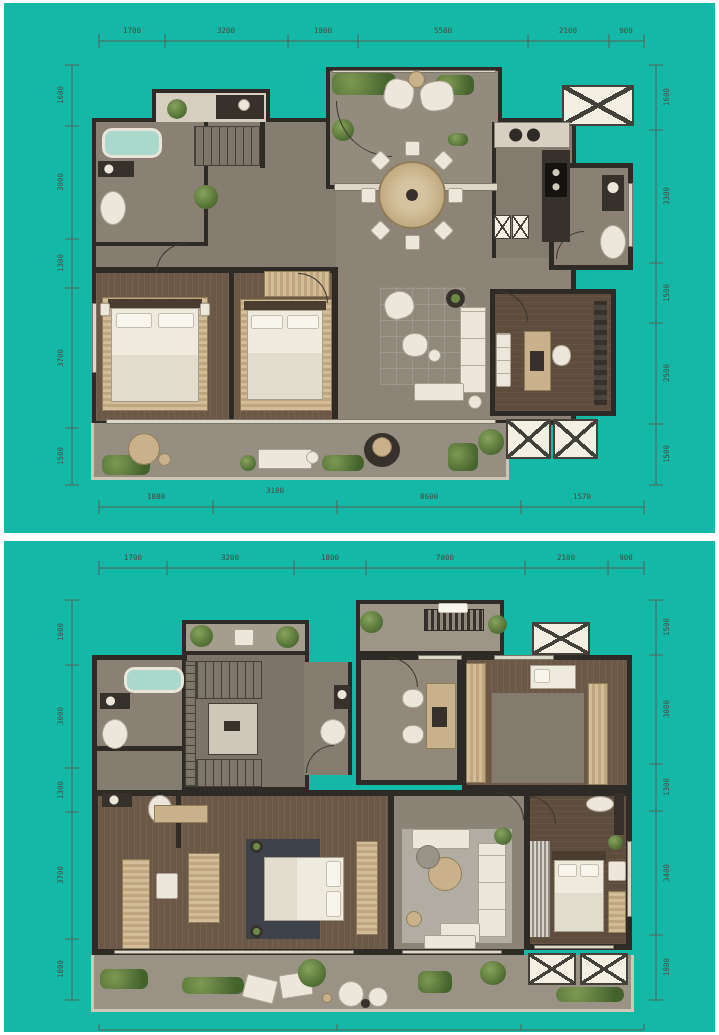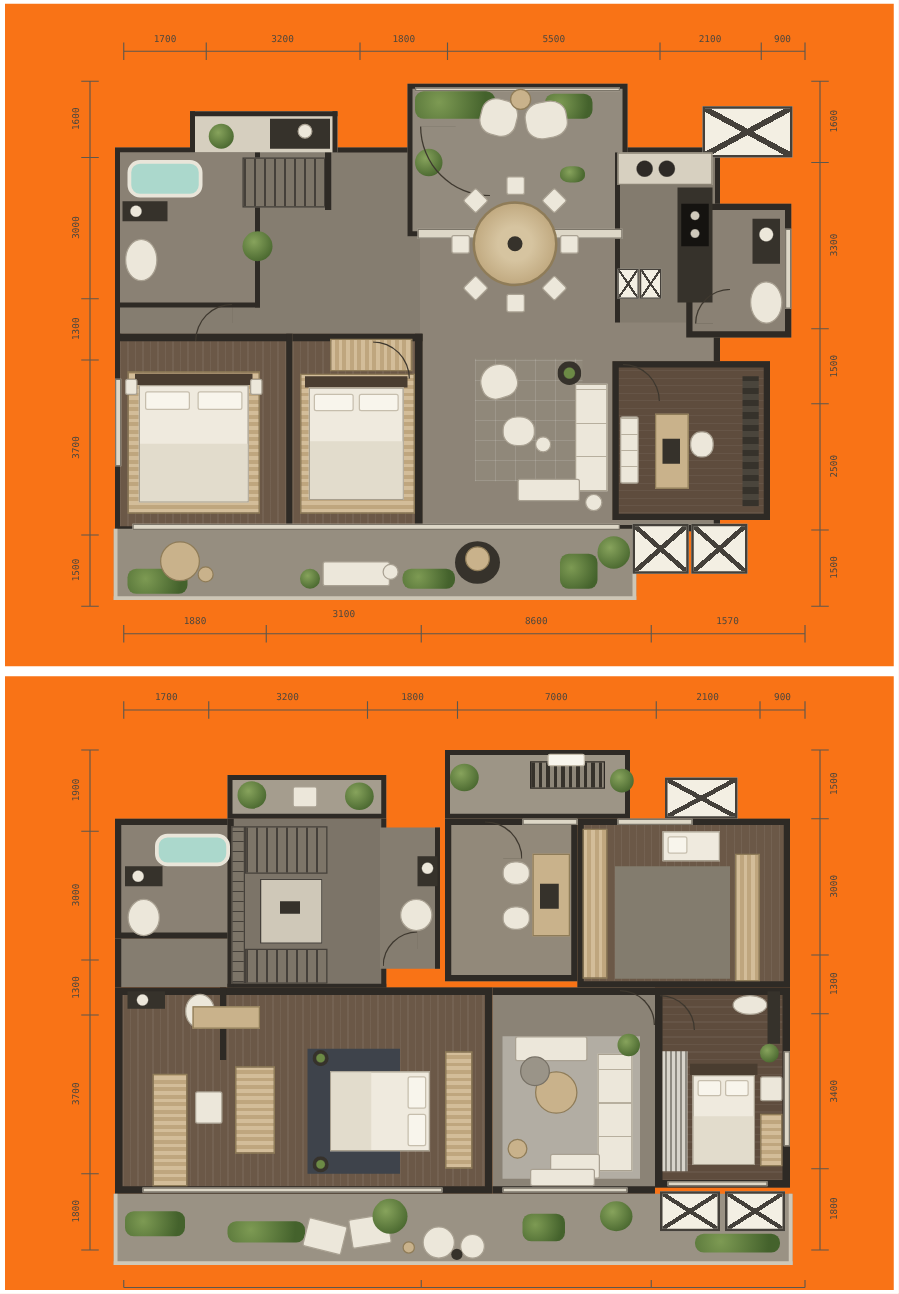--- a/index.html
+++ b/index.html
@@ -1,17 +1,17 @@
 <!DOCTYPE html>
 <html><head>
 <meta charset="utf-8">
 <style>
   html,body{margin:0;padding:0;background:#ffffff;width:719px;height:1035px;overflow:hidden;
     font-family:"DejaVu Sans",sans-serif}
-  .panel{position:absolute;left:4px;width:711px;background:#f97316}
+  .panel{position:absolute;left:4px;width:711px;background:#14b8a6}
   .p{position:absolute;box-sizing:border-box}
   .dim{position:absolute;font:7.5px/1 "DejaVu Sans Mono",monospace;color:#4d473e;
     transform:translate(-50%,-50%);white-space:nowrap}
   .dimv{transform:translate(-50%,-50%) rotate(-90deg)}
   .plant{border-radius:50%;background:radial-gradient(circle at 38% 35%,#87a35c,#4c6a31 75%)}
   .hedge{border-radius:7px;background:radial-gradient(circle at 30% 40%,#7d9a53,#44622c 80%)}
   .wf{background:#ece7da;border:1px solid #a9a192;border-radius:2px}
   .tanf{background:#c9b28b;border:1px solid #8f7c58}
   .darkf{background:#36322b}
   .oval{border-radius:50%}

